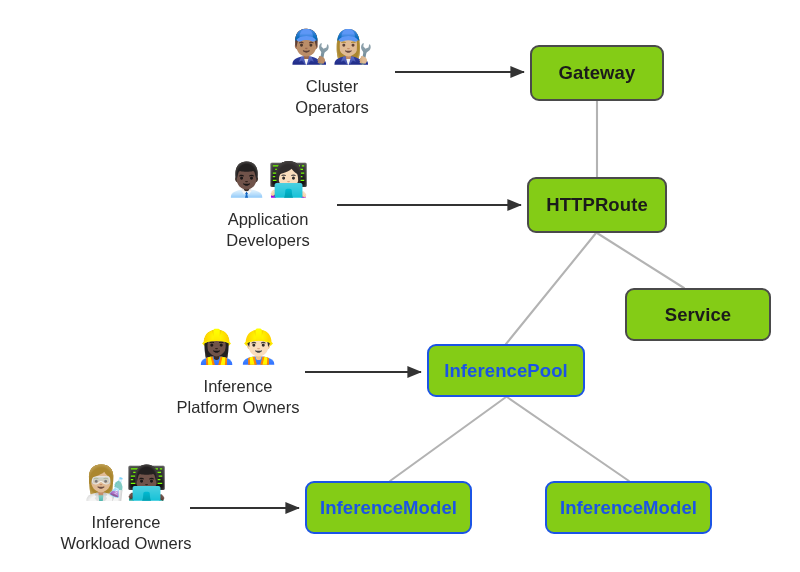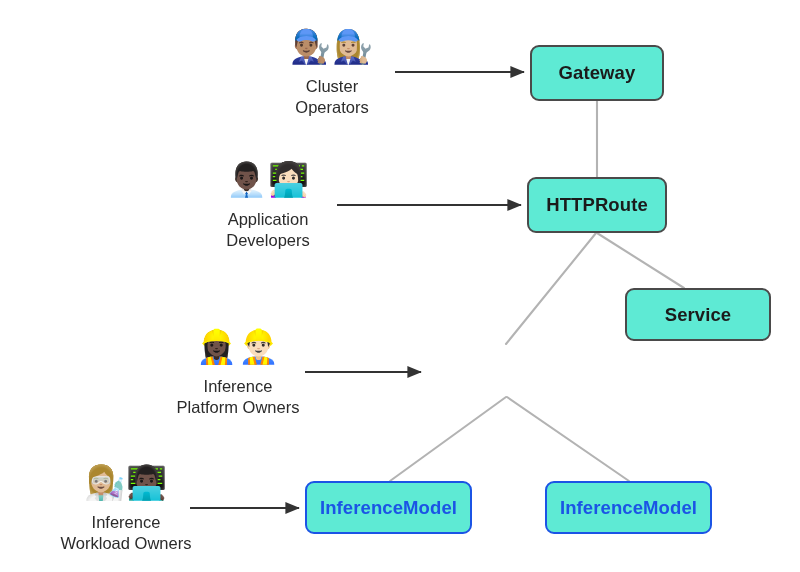--- a/index.html
+++ b/index.html
@@ -52,21 +52,21 @@
   }
 
   
   .node {
     position: absolute;
     box-sizing: border-box;
     display: flex;
     align-items: center;
     justify-content: center;
     border-radius: 9px;
-    background: #5eead4;
+    background: #84cc16;
     font-weight: bold;
     letter-spacing: 0.1px;
     white-space: nowrap;
   }
   .node.gw {
     border: 2px solid #4a4a4a;
     color: #1b1b1b;
     font-size: 18.5px;
   }
   .node.inf {
@@ -126,18 +126,19 @@
     <div class="persona-label">Inference
 Workload Owners</div>
   </div>
 
   <div class="node gw" style="left:530px; top:45px; width:134px; height:56px;">Gateway</div>
 
   <div class="node gw" style="left:527px; top:177px; width:140px; height:56px;text-align:right;">HTTPRoute</div>
 
   <div class="node gw" style="left:625px; top:288px; width:146px; height:53px;">Service</div>
 
+  <div class="node inf" style="left:427px; top:344px; width:158px; height:53px;">InferencePool</div>
 
   <div class="node inf" style="left:305px; top:481px; width:167px; height:53px;">InferenceModel</div>
 
   <div class="node inf" style="left:545px; top:481px; width:167px; height:53px;">InferenceModel</div>
 
 </div>
 
 </body></html>

